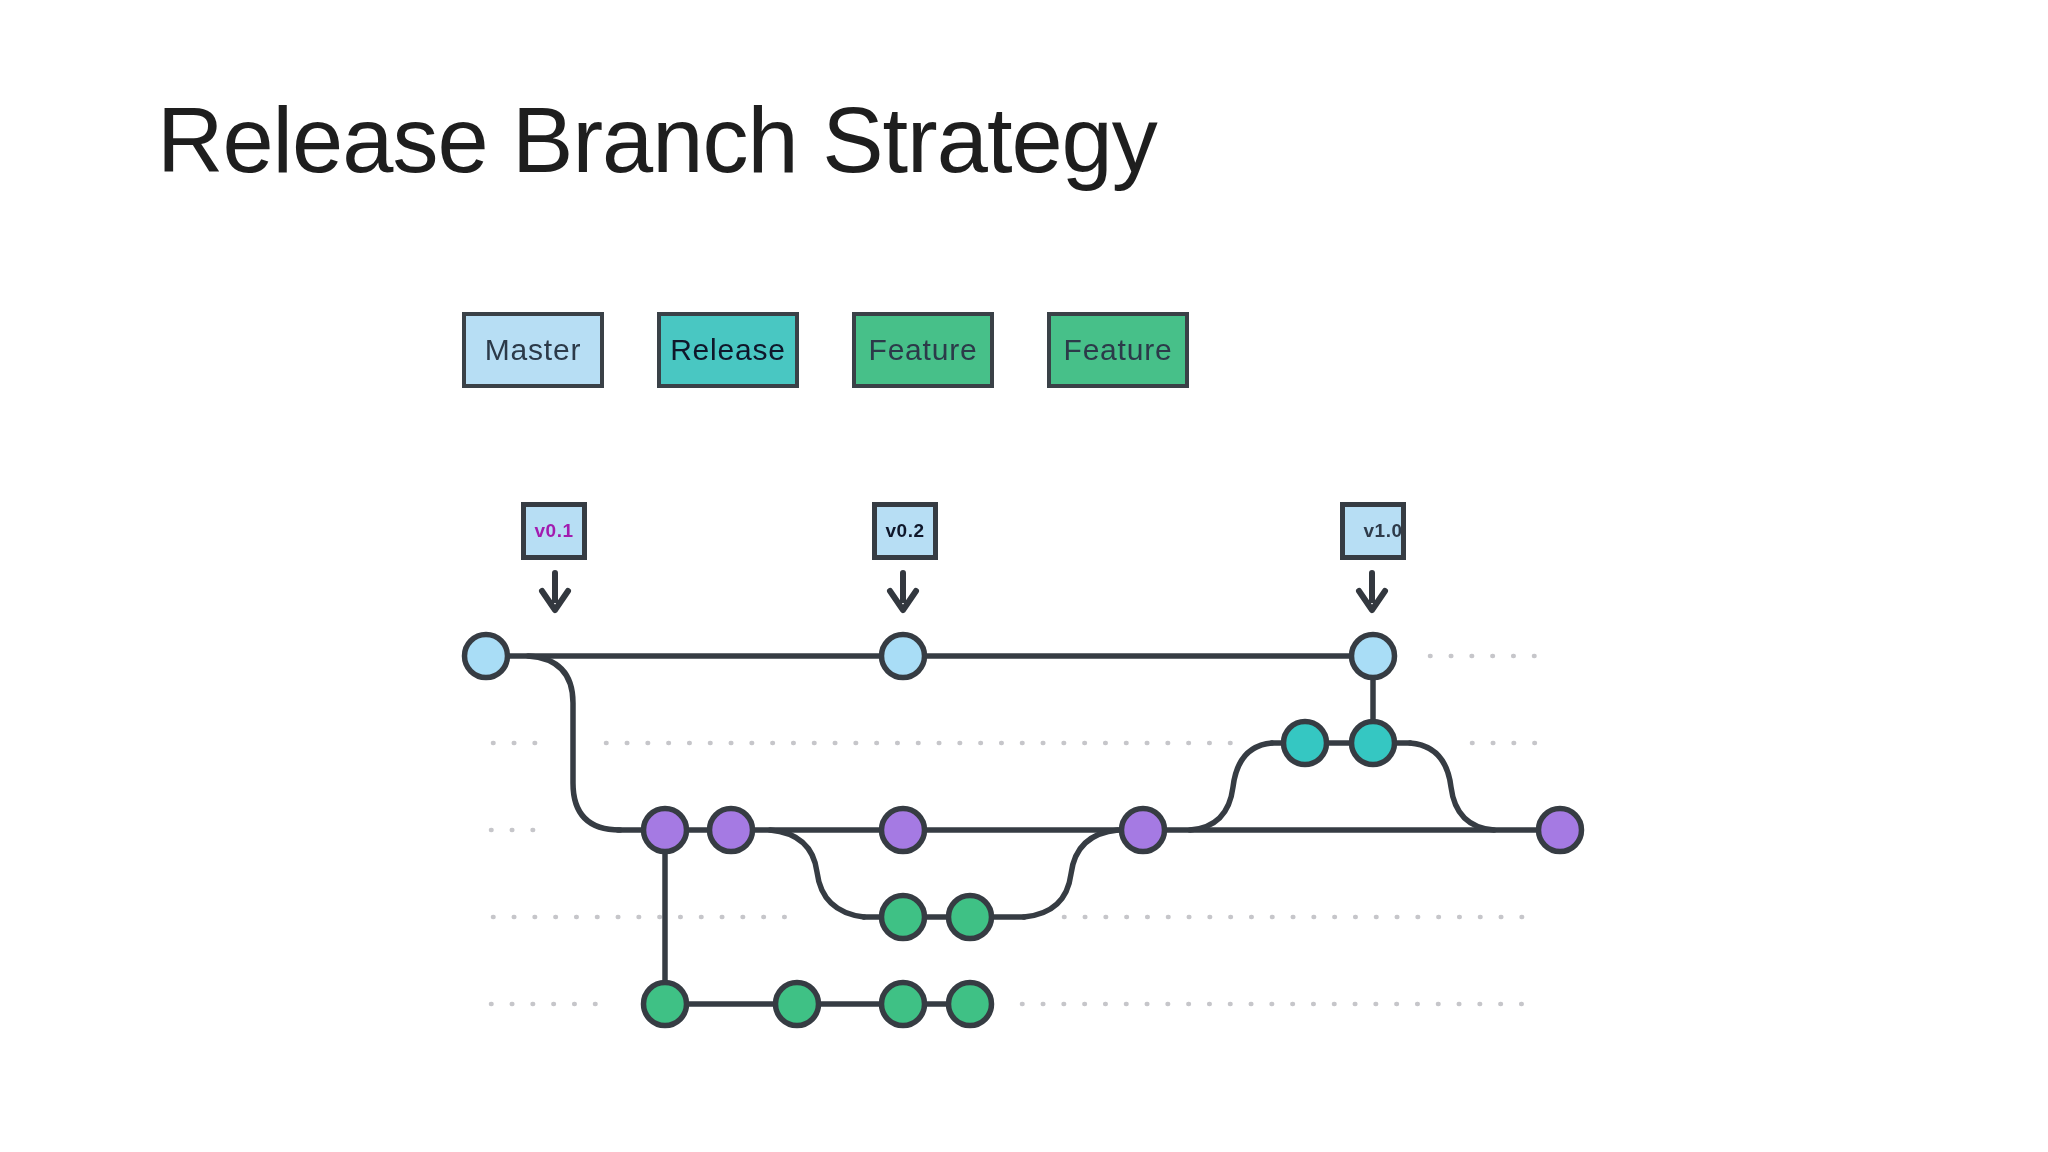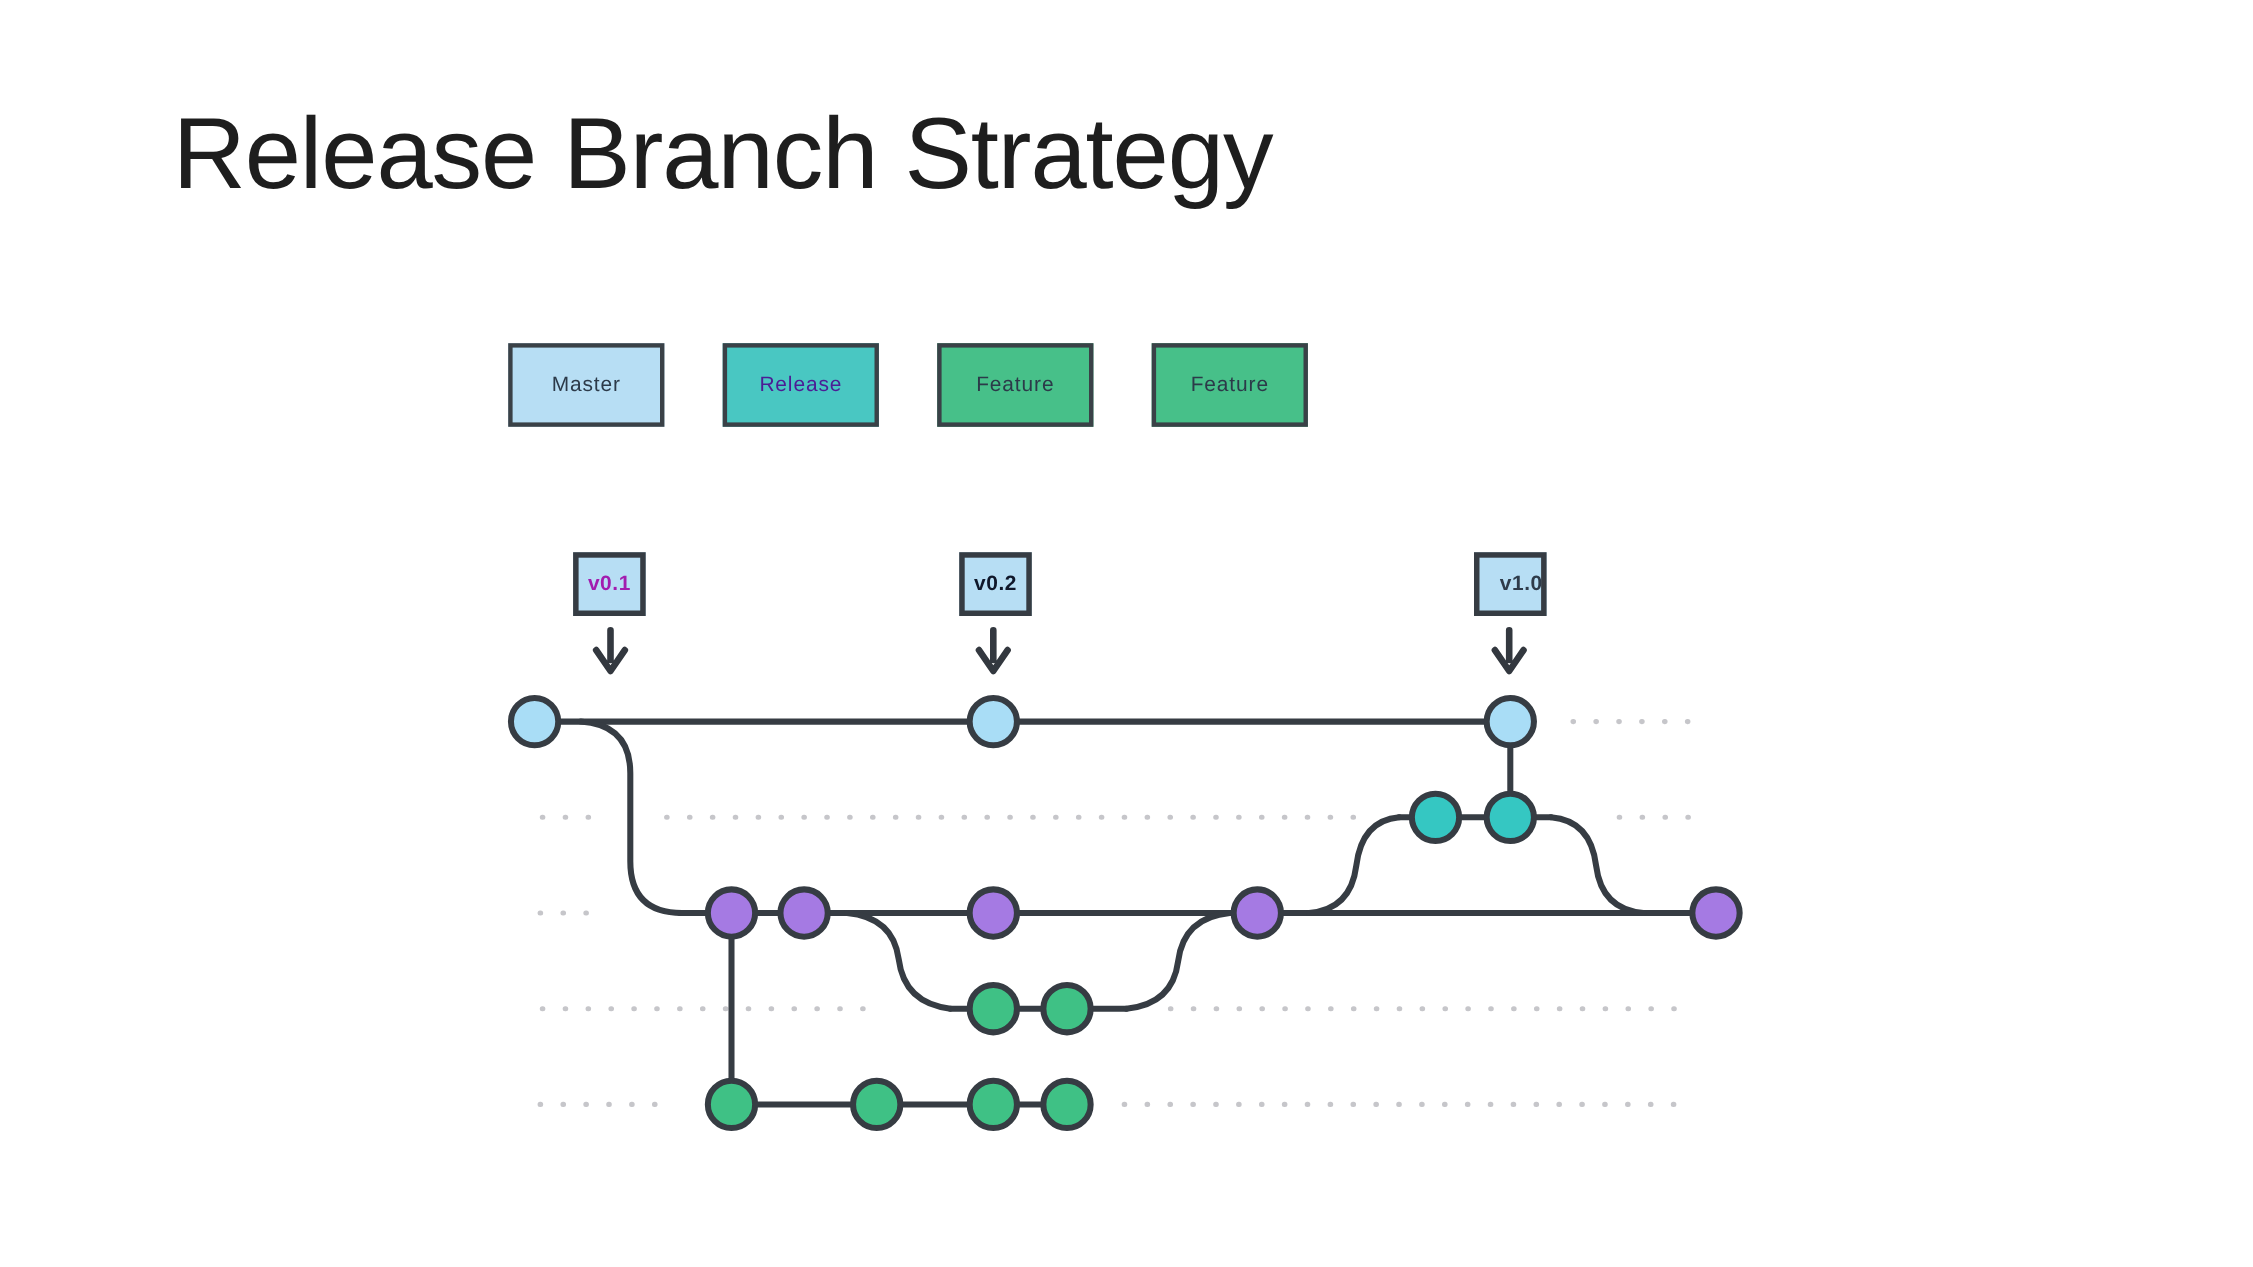--- a/index.html
+++ b/index.html
@@ -11,42 +11,42 @@
     position:absolute;left:157px;top:88px;margin:0;
     font-size:92px;font-weight:300;letter-spacing:-1px;color:#1e1e1e;
     font-family:"Liberation Sans",sans-serif;white-space:nowrap;
   }
   .legend{
     position:absolute;left:462px;top:312px;display:flex;gap:53px;
   }
   .legend-box{
     width:142px;height:76px;box-sizing:border-box;
     border:4px solid #3a4147;display:flex;align-items:center;justify-content:center;
-    font-size:19px;letter-spacing:0.8px;color:#2c3a49;
+    font-size:30px;letter-spacing:0.8px;color:#2c3a49;
   }
   .tag{
     position:absolute;top:502px;width:66px;height:58px;box-sizing:border-box;
     border:5px solid #363c43;display:flex;align-items:center;justify-content:center;
     font-size:19px;font-weight:700;letter-spacing:0.5px;color:#2e3b4a;
   }
   .tag-arrow{position:absolute;top:570px;width:34px;height:46px;}
   .graph-svg{position:absolute;left:0;top:0;width:2048px;height:1152px;}
 </style>
 </head>
 <body>
 
 <main class="slide" style="background: rgb(255, 255, 255);">
 
   <h1 class="slide-title" style="color: rgb(30, 30, 30);">Release Branch Strategy</h1>
 
   <div class="legend">
     <div class="legend-box" style="background: rgb(183, 222, 244); border-color: rgb(58, 65, 71); color: rgb(44, 58, 73);">
         <span>Master</span>
       </div>
-    <div class="legend-box" style="background: rgb(73, 199, 194); border-color: rgb(58, 65, 71); color: #4c1d95;">
+    <div class="legend-box" style="background: rgb(73, 199, 194); border-color: rgb(58, 65, 71); color: #0f172a;">
         <span>Release</span>
       </div>
     <div class="legend-box" style="background: rgb(71, 192, 137); border-color: rgb(58, 65, 71); color: rgb(44, 58, 73);">
         <span>Feature</span>
       </div>
     <div class="legend-box" style="background: rgb(71, 192, 137); border-color: rgb(58, 65, 71); color: rgb(44, 58, 73);">
         <span>Feature</span>
       </div>
   </div>
 

